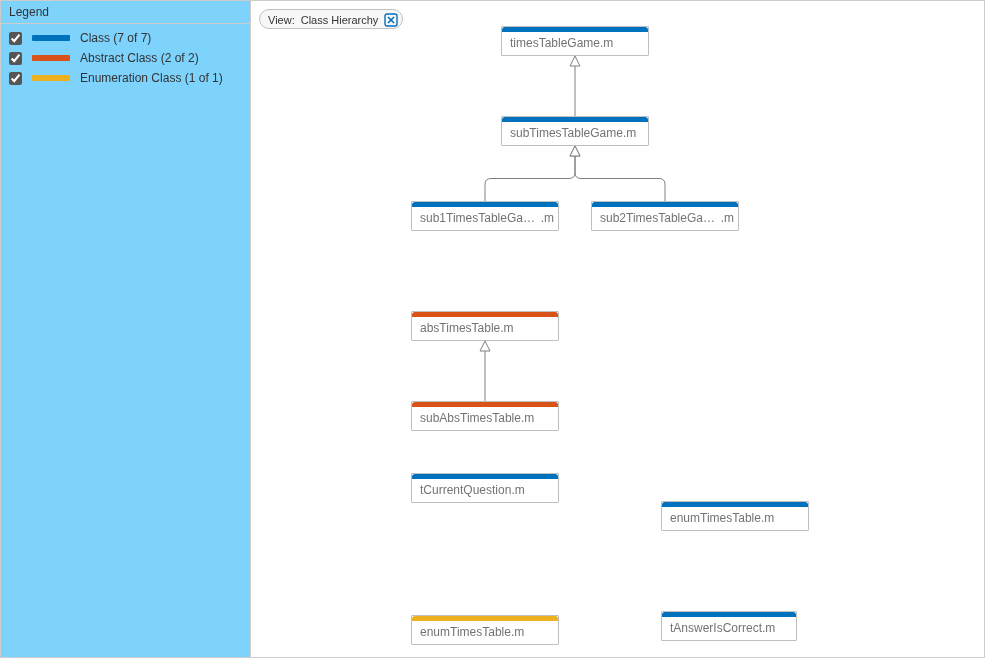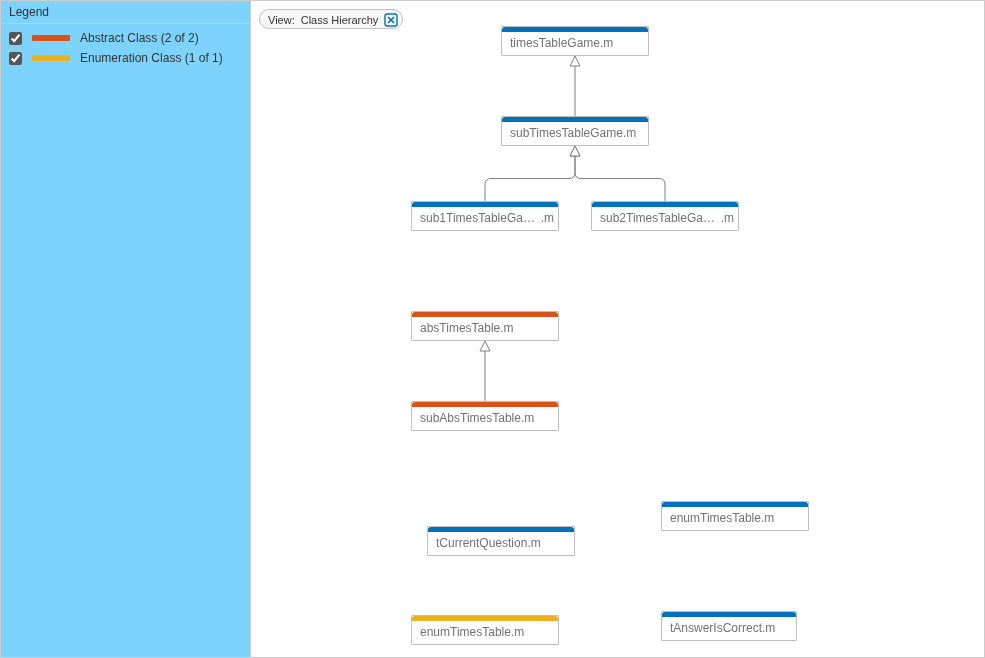--- a/index.html
+++ b/index.html
@@ -112,20 +112,25 @@
     pointer-events: none;
   }
 </style>
 </head>
 <body>
 
 <div class="app">
   <div class="legend-panel">
     <div class="legend-title">Legend</div>
     <div class="legend-items" id="legend-items">
+        <div class="legend-row">
+          <input type="checkbox" checked="" style="">
+          <span class="swatch" style="background: rgb(0, 114, 189);"></span>
+          <span>Class (7 of 7)</span>
+        </div>
         <div class="legend-row">
           <input type="checkbox" checked="" style="">
           <span class="swatch" style="background: rgb(217, 83, 25);"></span>
           <span>Abstract Class (2 of 2)</span>
         </div>
         <div class="legend-row">
           <input type="checkbox" checked="" style="">
           <span class="swatch" style="background: rgb(237, 177, 32);"></span>
           <span>Enumeration Class (1 of 1)</span>
         </div>
@@ -172,21 +177,21 @@
         <span class="ext">.m</span>
       </div>
       <div class="node" style="left: 160px; top: 310px; width: 148px;">
         <div class="bar" style="background: rgb(217, 83, 25);"></div>
         <span class="label">absTimesTable.m</span>
       </div>
       <div class="node" style="left: 160px; top: 400px; width: 148px;">
         <div class="bar" style="background: rgb(217, 83, 25);"></div>
         <span class="label">subAbsTimesTable.m</span>
       </div>
-      <div class="node" style="left: 160px; top: 525px; width: 148px; margin-left: 16px;">
+      <div class="node" style="left: 160px; top: 472px; width: 148px;">
         <div class="bar" style="background: rgb(0, 114, 189);"></div>
         <span class="label">tCurrentQuestion.m</span>
       </div>
       <div class="node" style="left: 410px; top: 500px; width: 148px;">
         <div class="bar" style="background: rgb(0, 114, 189);"></div>
         <span class="label">enumTimesTable.m</span>
       </div>
       <div class="node" style="left: 160px; top: 614px; width: 148px;">
         <div class="bar" style="background: rgb(237, 177, 32);"></div>
         <span class="label">enumTimesTable.m</span>

